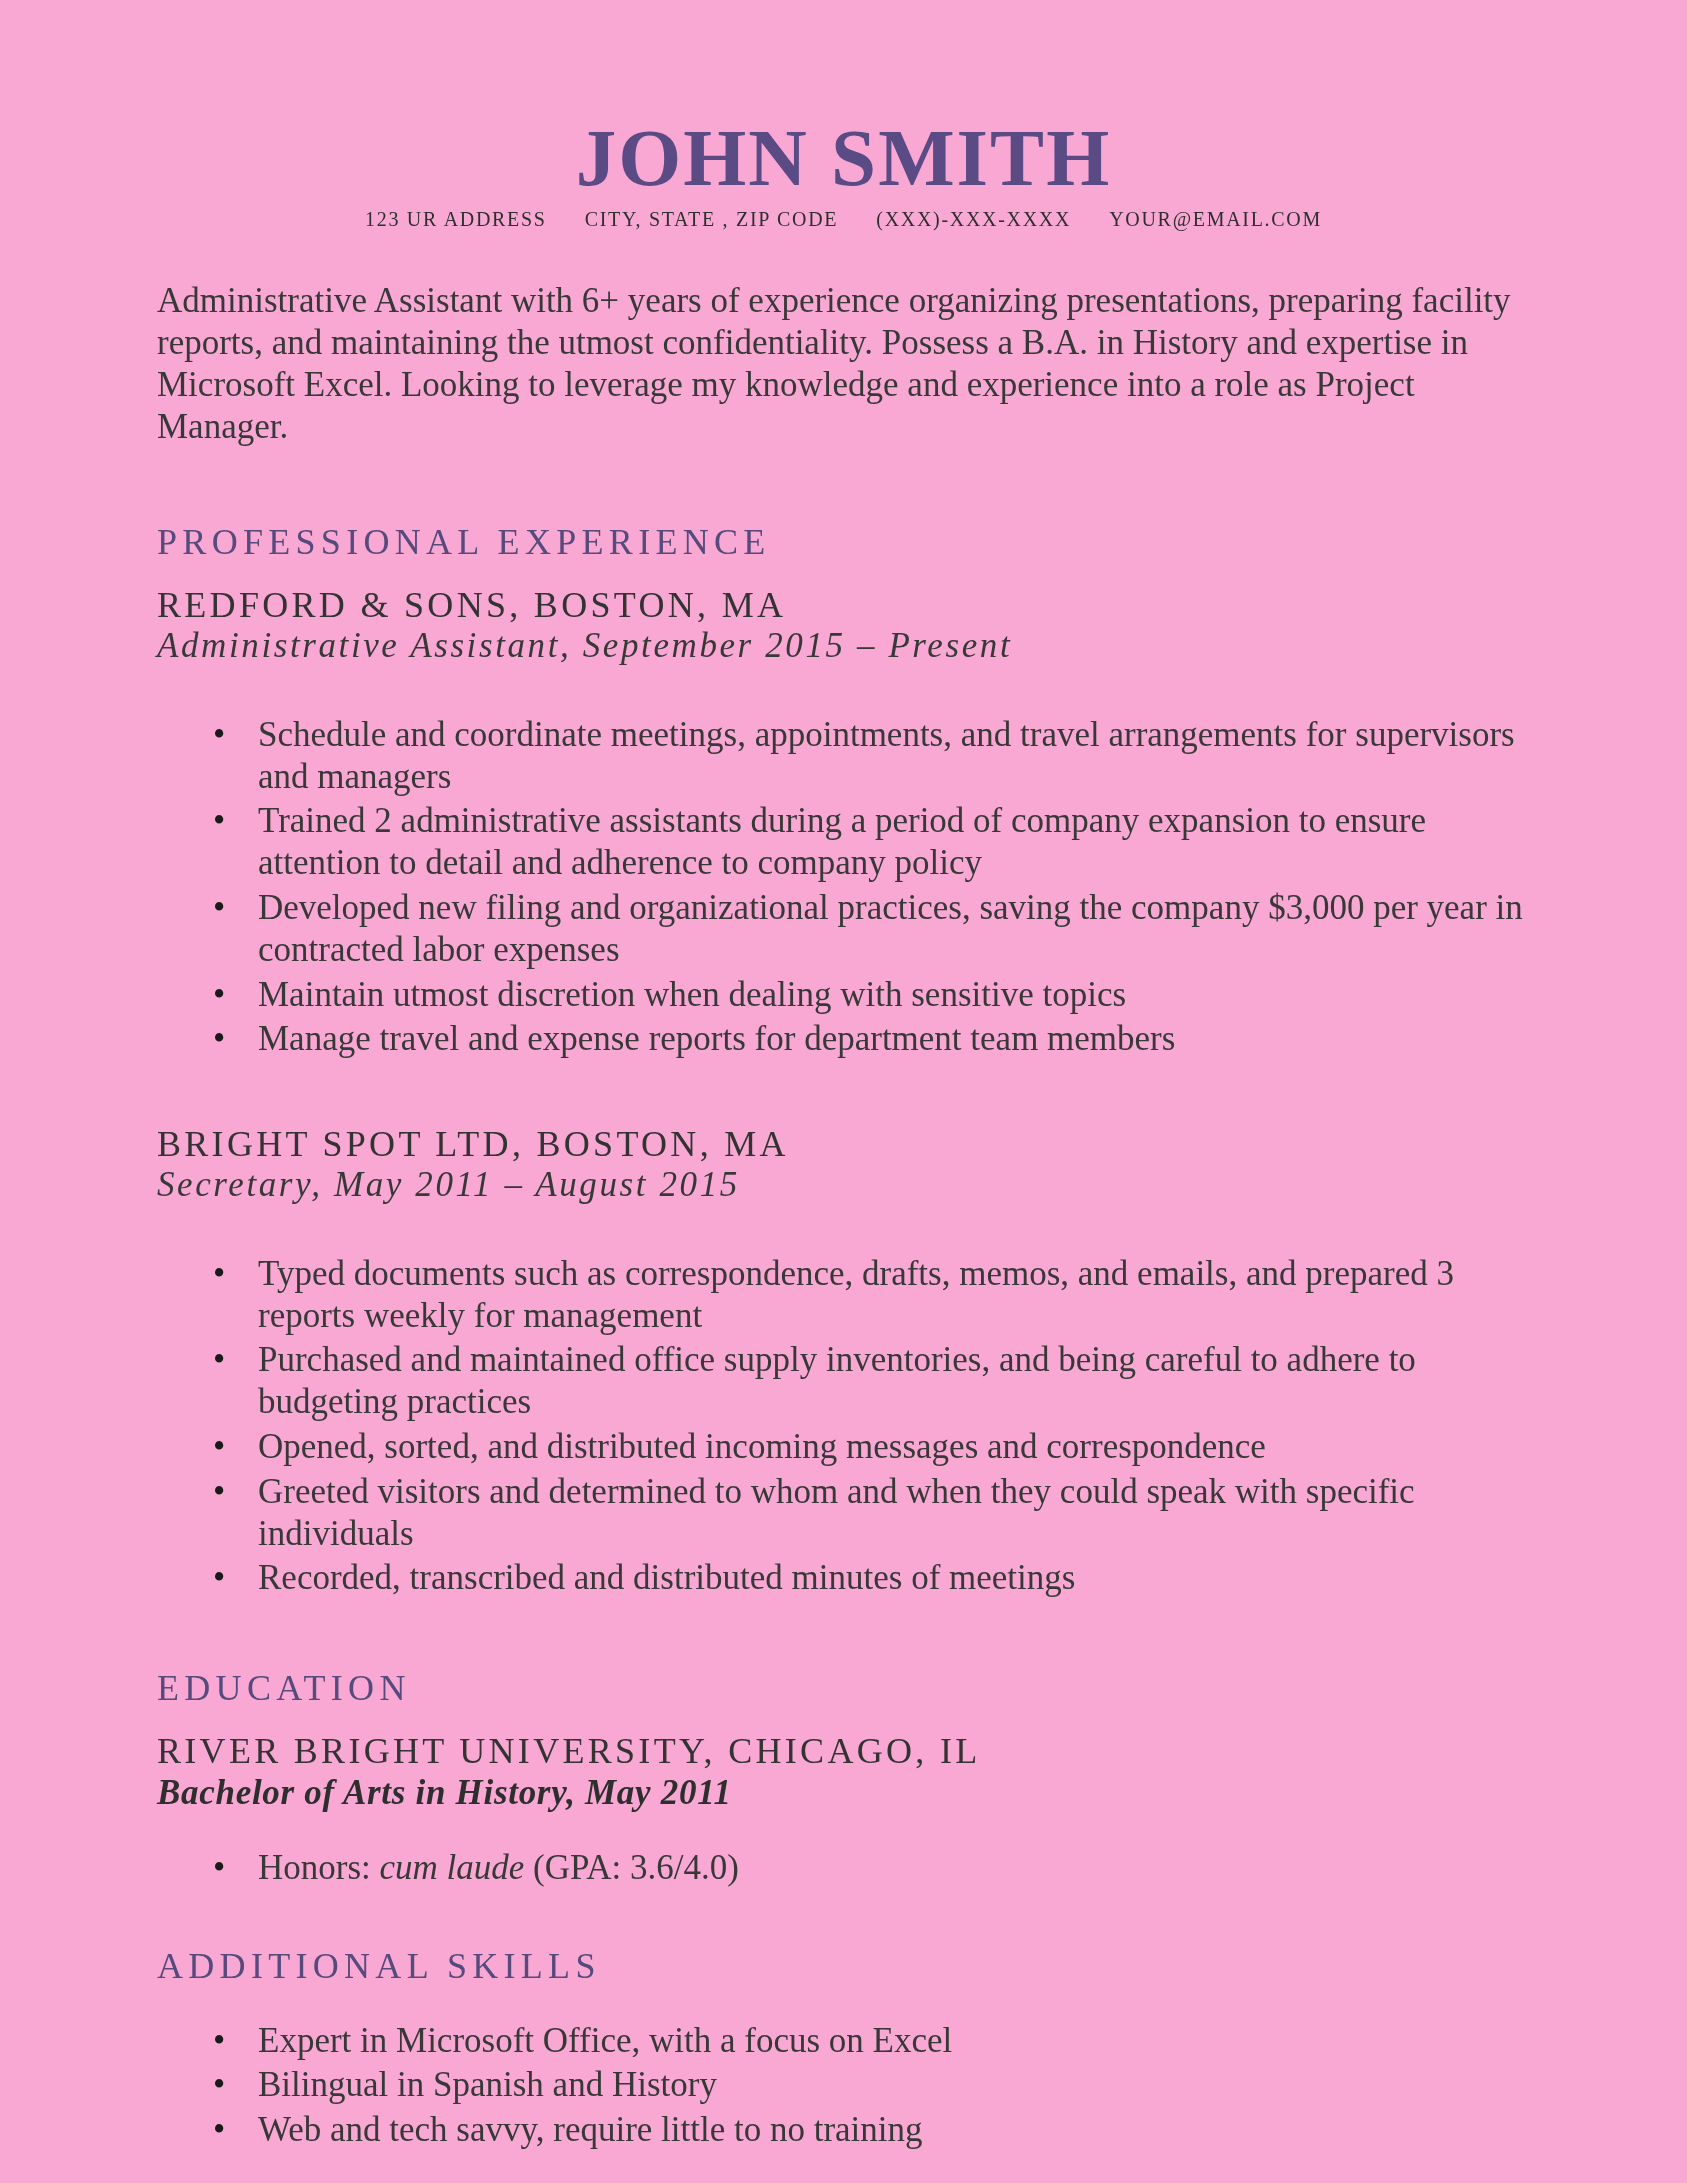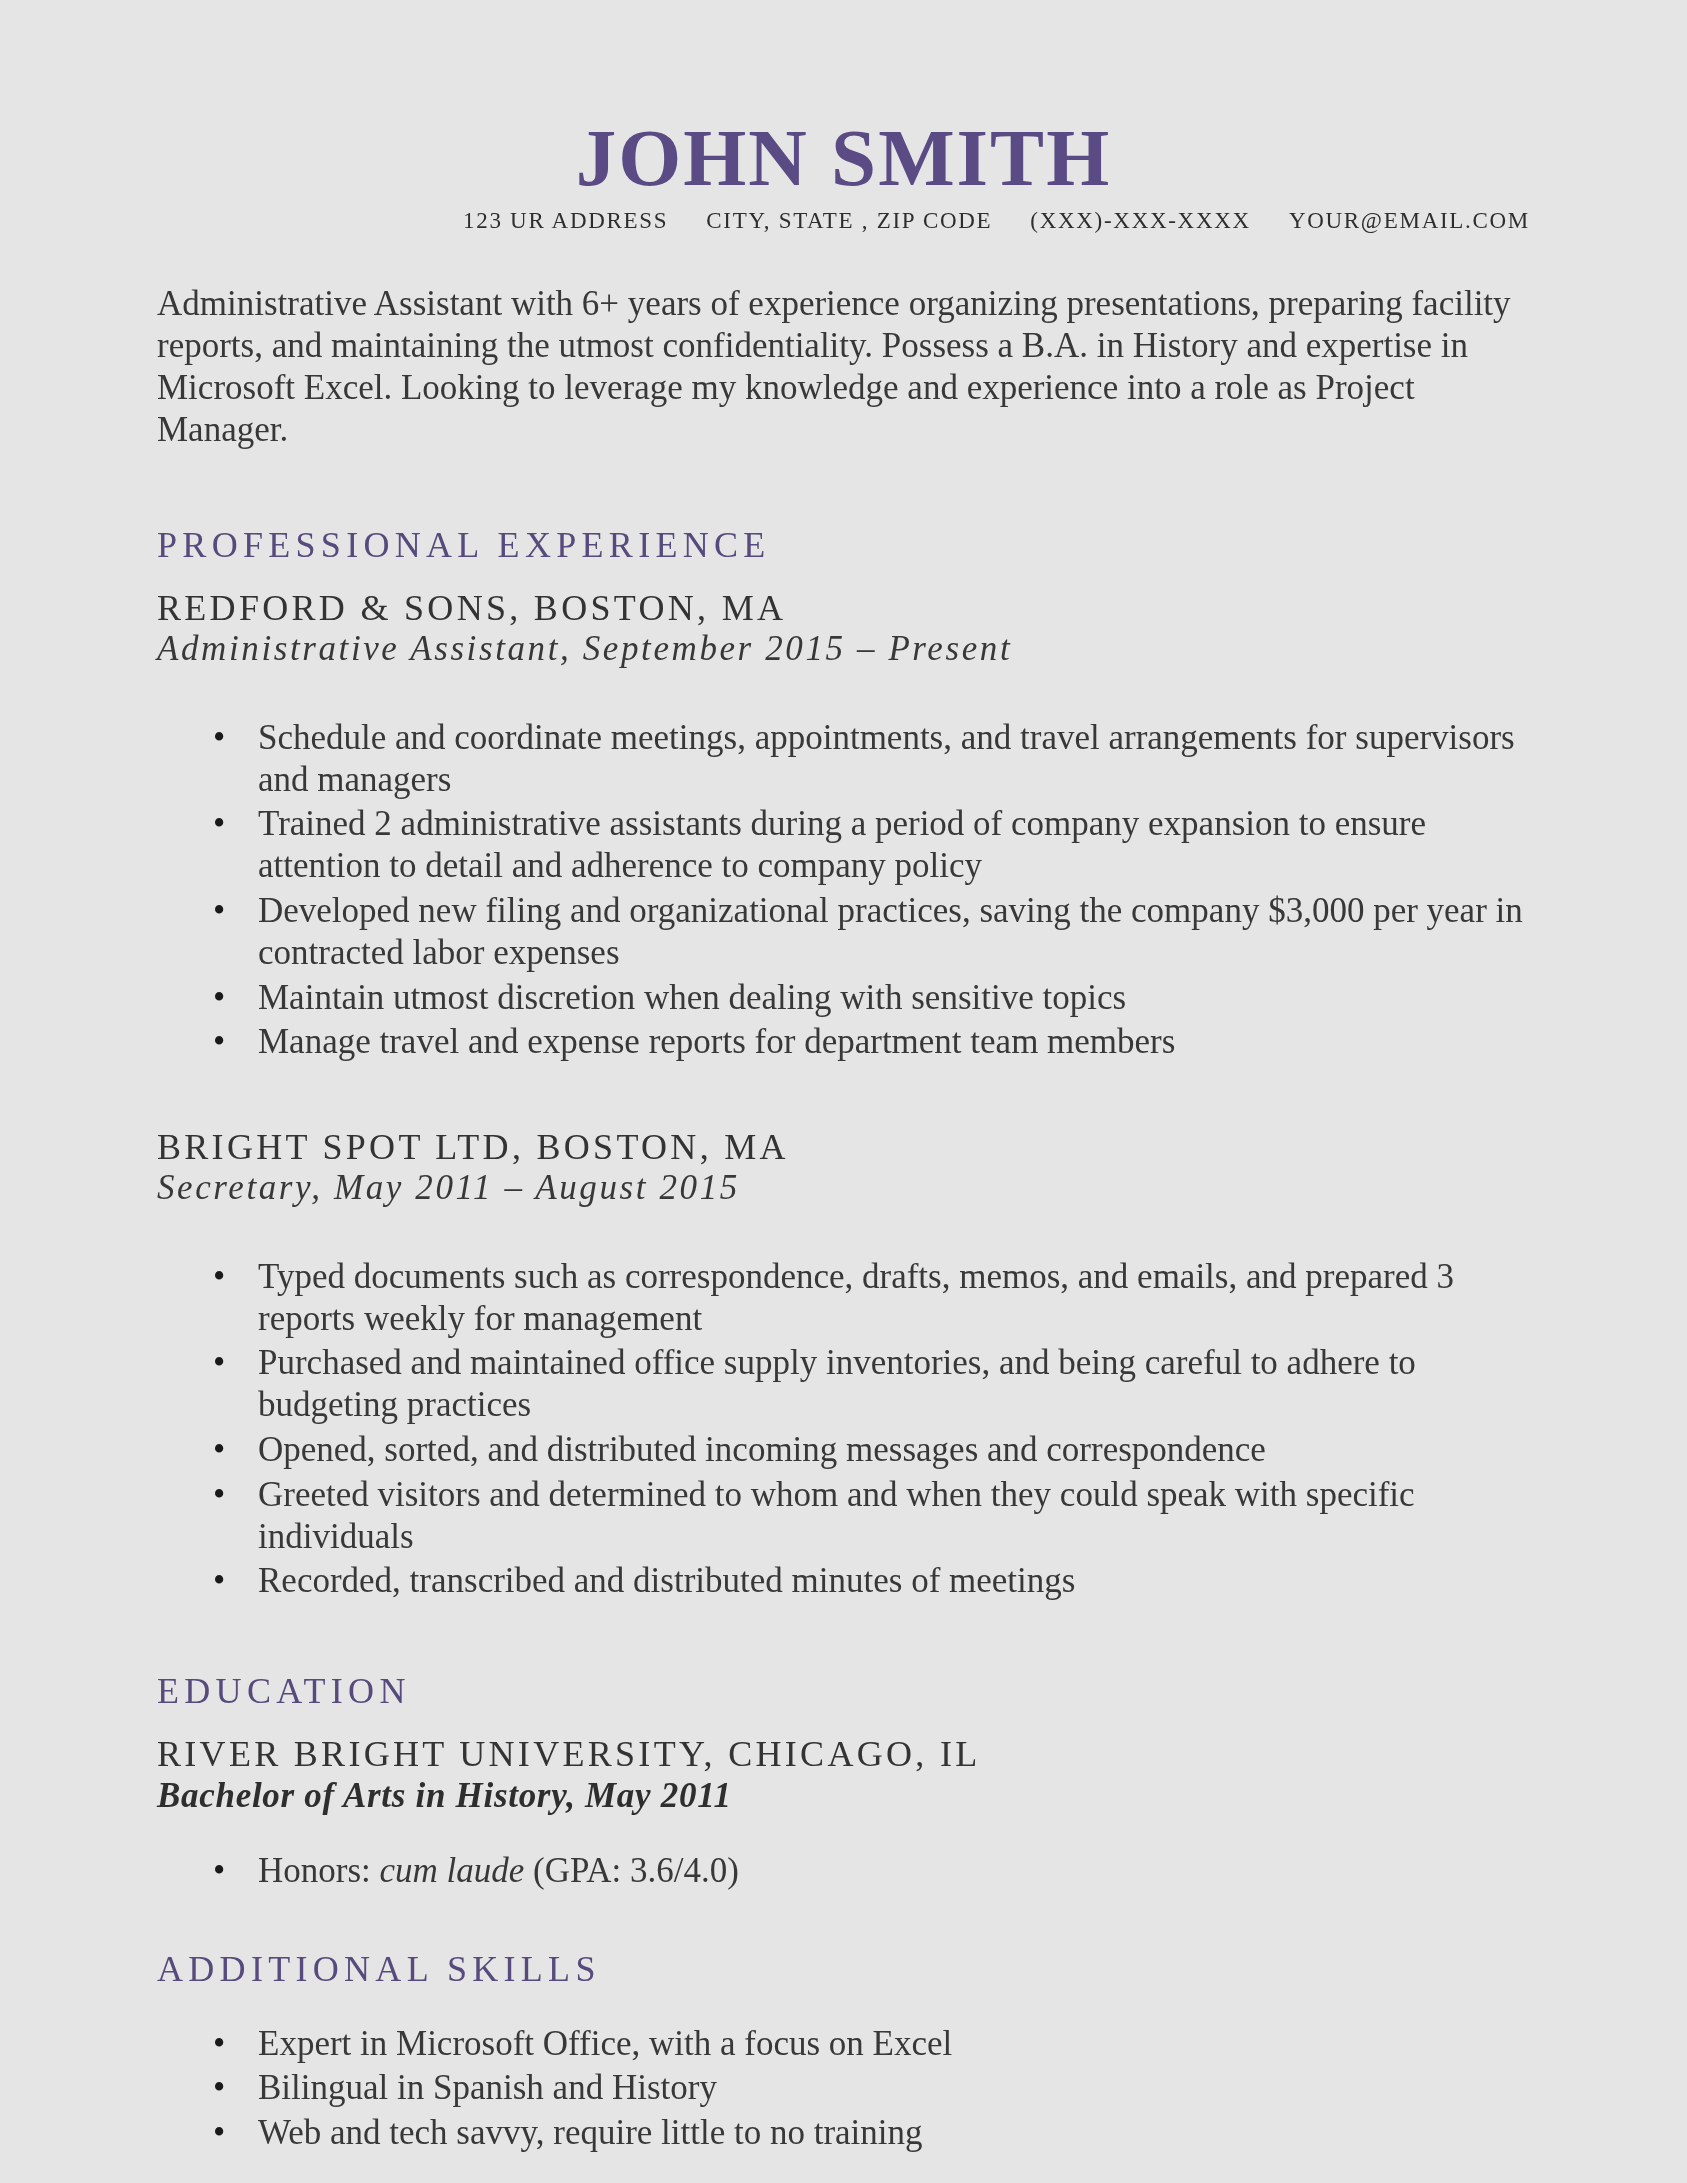--- a/index.html
+++ b/index.html
@@ -1,42 +1,42 @@
 <!DOCTYPE html>
 <html style="font-size:10.6px"><head>
 <meta charset="utf-8">
 <style>
   html, body { margin: 0; padding: 0; background: #ffffff; }
   .page {
     position: relative;
     width: 1687px;
     height: 2183px;
-    background: #e5e5e5;
+    background: #f9a8d4;
     box-sizing: border-box;
     padding: 118px 157px 0 157px;
     font-family: "Liberation Serif", "DejaVu Serif", serif;
     color: #383838;
     overflow: hidden;
   }
   
   .name {
     text-align: center;
     font-size: 81px;
     line-height: 81px;
     font-weight: 700;
     letter-spacing: 2px;
     color: #5b4b85;
     margin: 0;
   }
   .contact-row {
     display: flex;
-    justify-content: flex-end;
+    justify-content: center;
     gap: 38px;
     margin-top: 9.3px;
-    font-size: 23px;
+    font-size: 20px;
     letter-spacing: 1.7px;
     color: #2e2e2e;
     white-space: nowrap;
   }
   
   .summary {
     margin-top: 49px;
     font-size: 35px;
     line-height: 42px;
     color: #383838;

